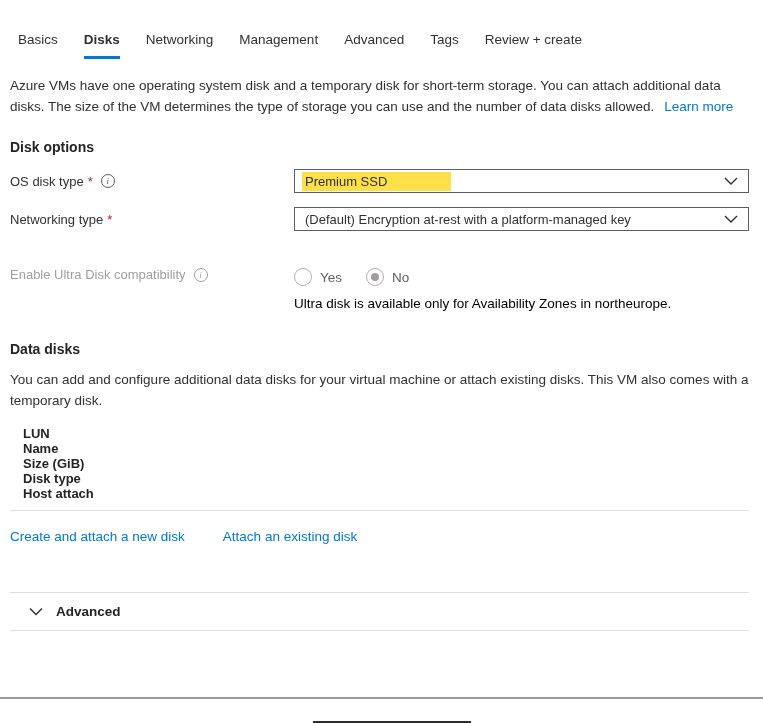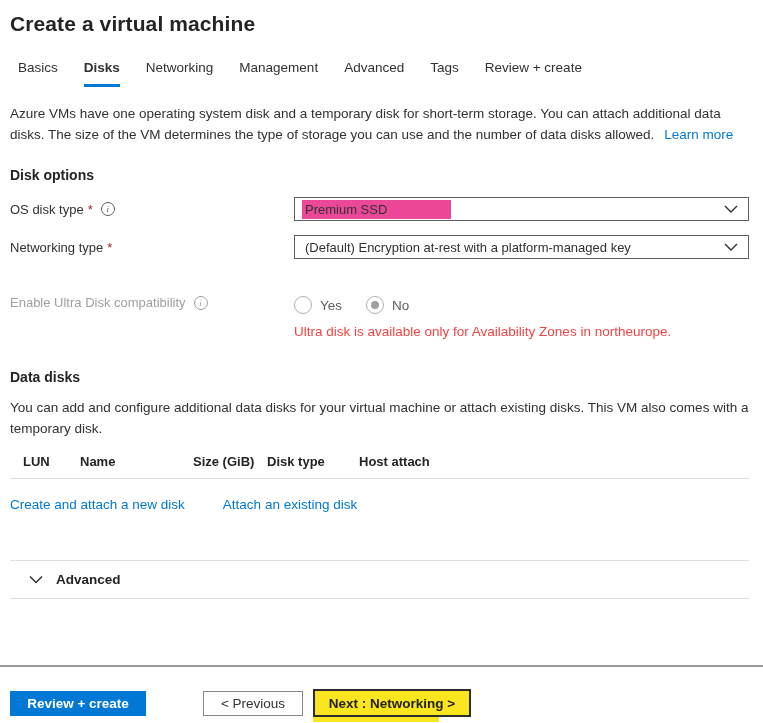--- a/index.html
+++ b/index.html
@@ -47,41 +47,41 @@
   .label-cell.disabled .info-icon { border-color: #a19f9d; color: #a19f9d; }
   .field-cell { flex: 1; }
 
   
   .dropdown {
     height: 24px; border: 1px solid #605e5c; background: #fff;
     display: flex; align-items: center; justify-content: space-between;
     padding: 0 10px; font-size: 13px; cursor: pointer;
   }
   .dropdown .value { white-space: nowrap; }
-  .value.hl { background: #ec4899; padding: 2px 64px 2px 3px; margin-left: -3px; }
+  .value.hl { background: #fde047; padding: 2px 64px 2px 3px; margin-left: -3px; }
   .chevron-svg { flex: 0 0 auto; }
 
   
   .radio-group { display: flex; align-items: center; gap: 24px; margin-top: 1px; }
   .radio-option { display: flex; align-items: center; gap: 8px; color: #605e5c; cursor: pointer; }
   .radio-circle {
     width: 18px; height: 18px; border: 1px solid #b3b0ad; border-radius: 50%;
     background: #fff; position: relative; flex: 0 0 auto;
   }
   .radio-circle.selected::after {
     content: ""; position: absolute; left: 4px; top: 4px; right: 4px; bottom: 4px;
     border-radius: 50%; background: #a19f9d;
   }
-  .helper-text { color: #ef4444; margin-top: 10px; }
+  .helper-text { color: #000000; margin-top: 10px; }
 
   
   .dd-desc { margin: 12px 0 0 0; max-width: 742px; line-height: 21px; }
   .table-header {
     display: flex; margin-top: 13px; padding: 2px 0 9px 13px;
-    border-bottom: 1px solid #e1dfdd; font-weight: 700; font-size: 13px; color: #252423;
+    border-bottom: 1px solid #e1dfdd; font-weight: 700; font-size: 13px; color: #252423; flex-direction: column;
   }
   .col-lun { width: 57px; }
   .col-name { width: 113px; }
   .col-size { width: 74px; }
   .col-disktype { width: 92px; }
   .col-hostcaching { flex: 1; }
   .links-row { display: flex; gap: 38px; margin-top: 18px; }
 
   
   .advanced-row {
@@ -111,21 +111,20 @@
   .btn-next::after {
     content: ""; position: absolute; left: -2px; bottom: -7px;
     width: 82%; height: 5px; background: #f9e61f;
   }
 </style>
 </head>
 <body>
 
 <div class="page">
 
-  <h1 class="page-title">Create a virtual machine</h1>
 
   <nav class="tabs">
     <div class="tab">Basics</div>
     <div class="tab active">Disks</div>
     <div class="tab">Networking</div>
     <div class="tab">Management</div>
     <div class="tab">Advanced</div>
     <div class="tab">Tags</div>
     <div class="tab">Review + create</div>
   </nav>

